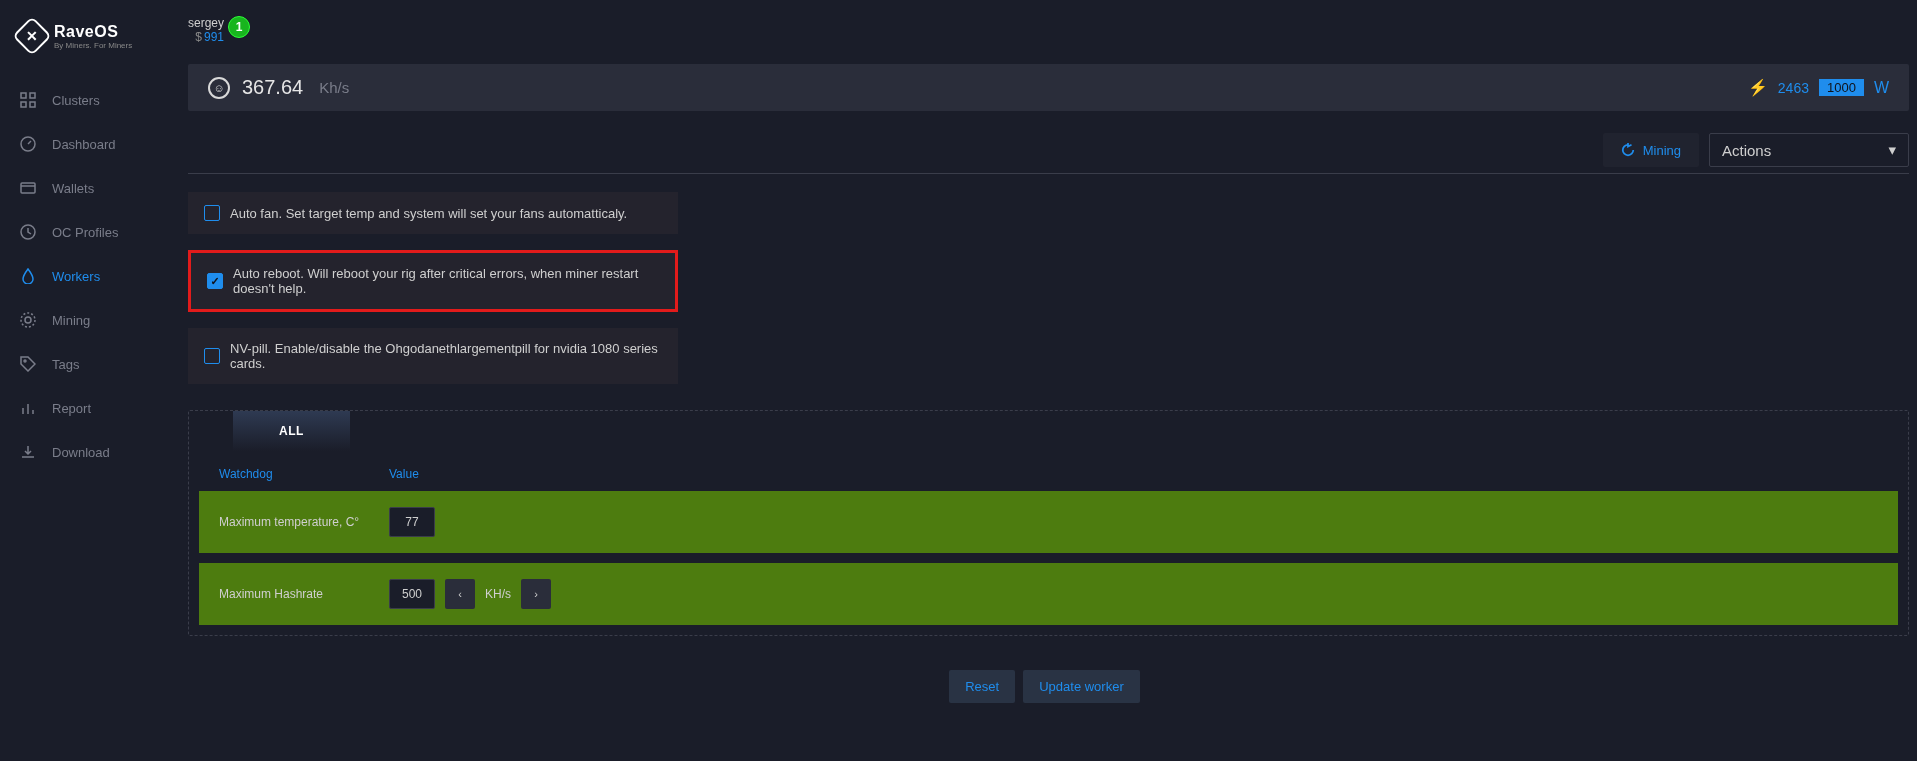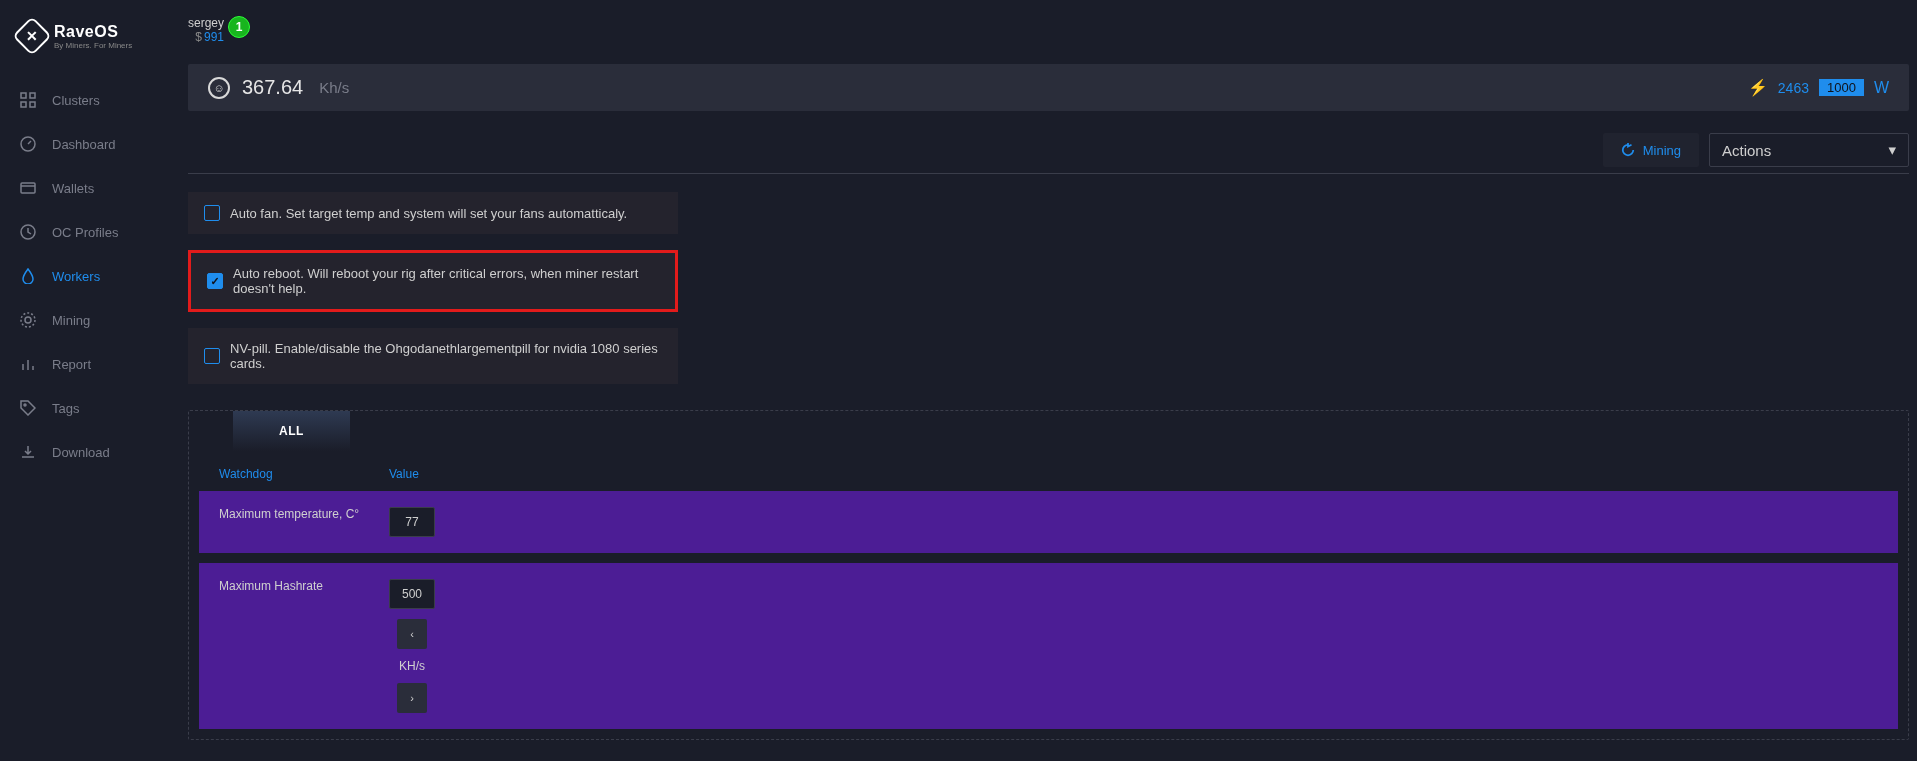--- a/index.html
+++ b/index.html
@@ -86,27 +86,27 @@
   align-items:center; justify-content:center; flex-shrink:0; cursor:pointer;
 }
 .chk.checked { background:#1f8ded; }
 .chk.checked::after { content:"✓"; color:#10121a; font-size:11px; font-weight:bold; }
 .allbox { border:1px dashed #3a3d4a; border-radius:2px; margin-top:26px; }
 .alltab-row { display:flex;padding-left:44px; }
 .alltab { background: linear-gradient(#2e3a52, #1a1d29); color:#fff; font-weight:bold; font-size:12px; padding:13px 46px; letter-spacing:0.5px;}
 .table-head { display:flex; padding: 16px 22px 10px 22px; color:#1f8ded; font-size:12px; }
 .col1 { width:170px;margin-left:8px; }
 .col2 { }
-.wrow { background:#4c1d95; margin: 0 10px 10px 10px; padding: 16px 12px; display:flex; color:#cfcfcf; font-size:12px; }
+.wrow { background:#4d7c0f; margin: 0 10px 10px 10px; padding: 16px 12px; display:flex; align-items:center; color:#cfcfcf; font-size:12px; }
 .wrow .col1 { }
 .num-input {
   background:#1a1d29; border:1px solid #3a3d4a; color:#cfcfcf; width:46px; height:30px;
   text-align:center; border-radius:2px; font-size:12px;
 }
-.stepper { display:flex; align-items:center; gap:10px;flex-direction:column; }
+.stepper { display:flex; align-items:center; gap:10px; }
 .step-btn { width:30px; height:30px; background:#2a2d3a; color:#cfcfcf; display:flex; align-items:center; justify-content:center; border-radius:2px; cursor:pointer; font-size:11px;}
 .bottom-actions { margin-left:auto; margin-right:8px; margin-top:34px; display:flex; gap:8px; justify-content:center; }
 .action-button { background:#293344; color:#1f8ded; border:none; padding:9px 16px; font-size:13px; border-radius:2px; cursor:pointer; }
 svg { display:block; }
 </style>
 </head>
 <body>
 
 <div class="layout">
   <aside class="sidebar">
@@ -171,35 +171,35 @@
             <svg width="16" height="16" viewBox="0 0 16 16" fill="none" stroke="#7a7d8a" stroke-width="1.5">
               <circle cx="8" cy="8" r="3"></circle>
               <circle cx="8" cy="8" r="7" stroke-dasharray="2 2"></circle>
             </svg>
           </span>
         <span>Mining</span>
       </div>
       <div class="nav-item">
         <span class="nav-icon">
             <svg width="16" height="16" viewBox="0 0 16 16" fill="none" stroke="#7a7d8a" stroke-width="1.5">
+              <path d="M1 1 L8 1 L15 8 L8 15 L1 8 Z"></path>
+              <circle cx="5" cy="5" r="1"></circle>
+            </svg>
+          </span>
+        <span>Tags</span>
+      </div>
+      <div class="nav-item">
+        <span class="nav-icon">
+            <svg width="16" height="16" viewBox="0 0 16 16" fill="none" stroke="#7a7d8a" stroke-width="1.5">
               <line x1="3" y1="14" x2="3" y2="8"></line>
               <line x1="8" y1="14" x2="8" y2="4"></line>
               <line x1="13" y1="14" x2="13" y2="10"></line>
             </svg>
           </span>
         <span>Report</span>
-      </div>
-      <div class="nav-item">
-        <span class="nav-icon">
-            <svg width="16" height="16" viewBox="0 0 16 16" fill="none" stroke="#7a7d8a" stroke-width="1.5">
-              <path d="M1 1 L8 1 L15 8 L8 15 L1 8 Z"></path>
-              <circle cx="5" cy="5" r="1"></circle>
-            </svg>
-          </span>
-        <span>Tags</span>
       </div>
       <div class="nav-item">
         <span class="nav-icon">
             <svg width="16" height="16" viewBox="0 0 16 16" fill="none" stroke="#7a7d8a" stroke-width="1.5">
               <path d="M8 2 L8 10 M5 7 L8 10 L11 7 M2 13 L14 13"></path>
             </svg>
           </span>
         <span>Download</span>
       </div>
     </nav>

